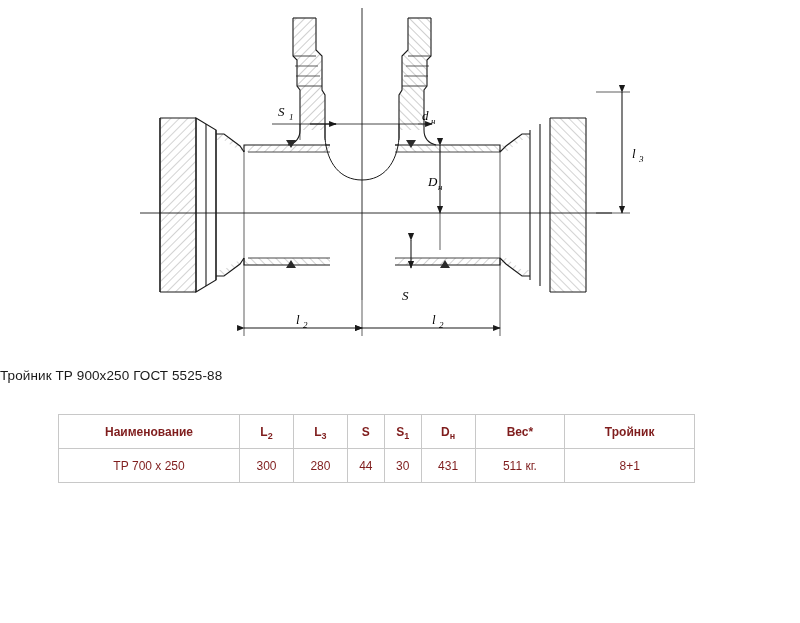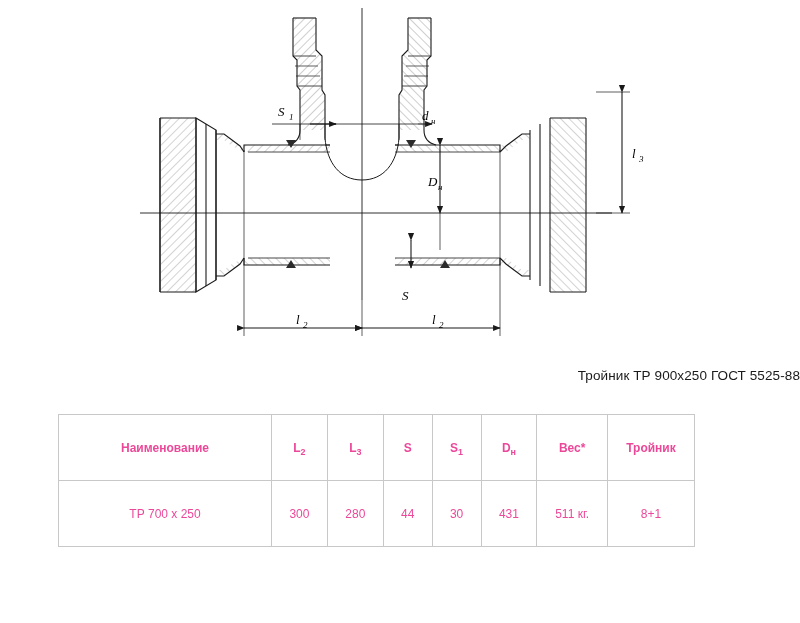--- a/index.html
+++ b/index.html
@@ -25,45 +25,45 @@
     left: 0;
     top: 0;
     width: 800px;
     height: 360px;
   }
   #caption {
     position: absolute;
     left: 0;
     top: 368px;
     width: 800px;
-    text-align: right;
+    text-align: left;
     font-size: 13.5px;
     color: #1a1a1a;
     letter-spacing: 0.1px;
   }
   #spec-table-wrap {
     position: absolute;
     left: 58px;
     top: 414px;
     width: 637px;
   }
   table.spec {
     border-collapse: collapse;
     width: 637px;
     font-size: 12px;
     background: #fff;
   }
   table.spec th, table.spec td {
     border: 1px solid #c8c8c8;
     text-align: center;
     vertical-align: middle;
-    padding: 16px;
+    padding: 0;
     height: 33px;
     font-weight: normal;
-    color: #ec4899;
+    color: #7f1d1d;
   }
   table.spec th {
     font-weight: bold;
     font-size: 12px;
   }
   table.spec th.name-col, table.spec td.name-col {
     width: 180px;
   }
   table.spec th sub, table.spec td sub {
     font-size: 9px;

